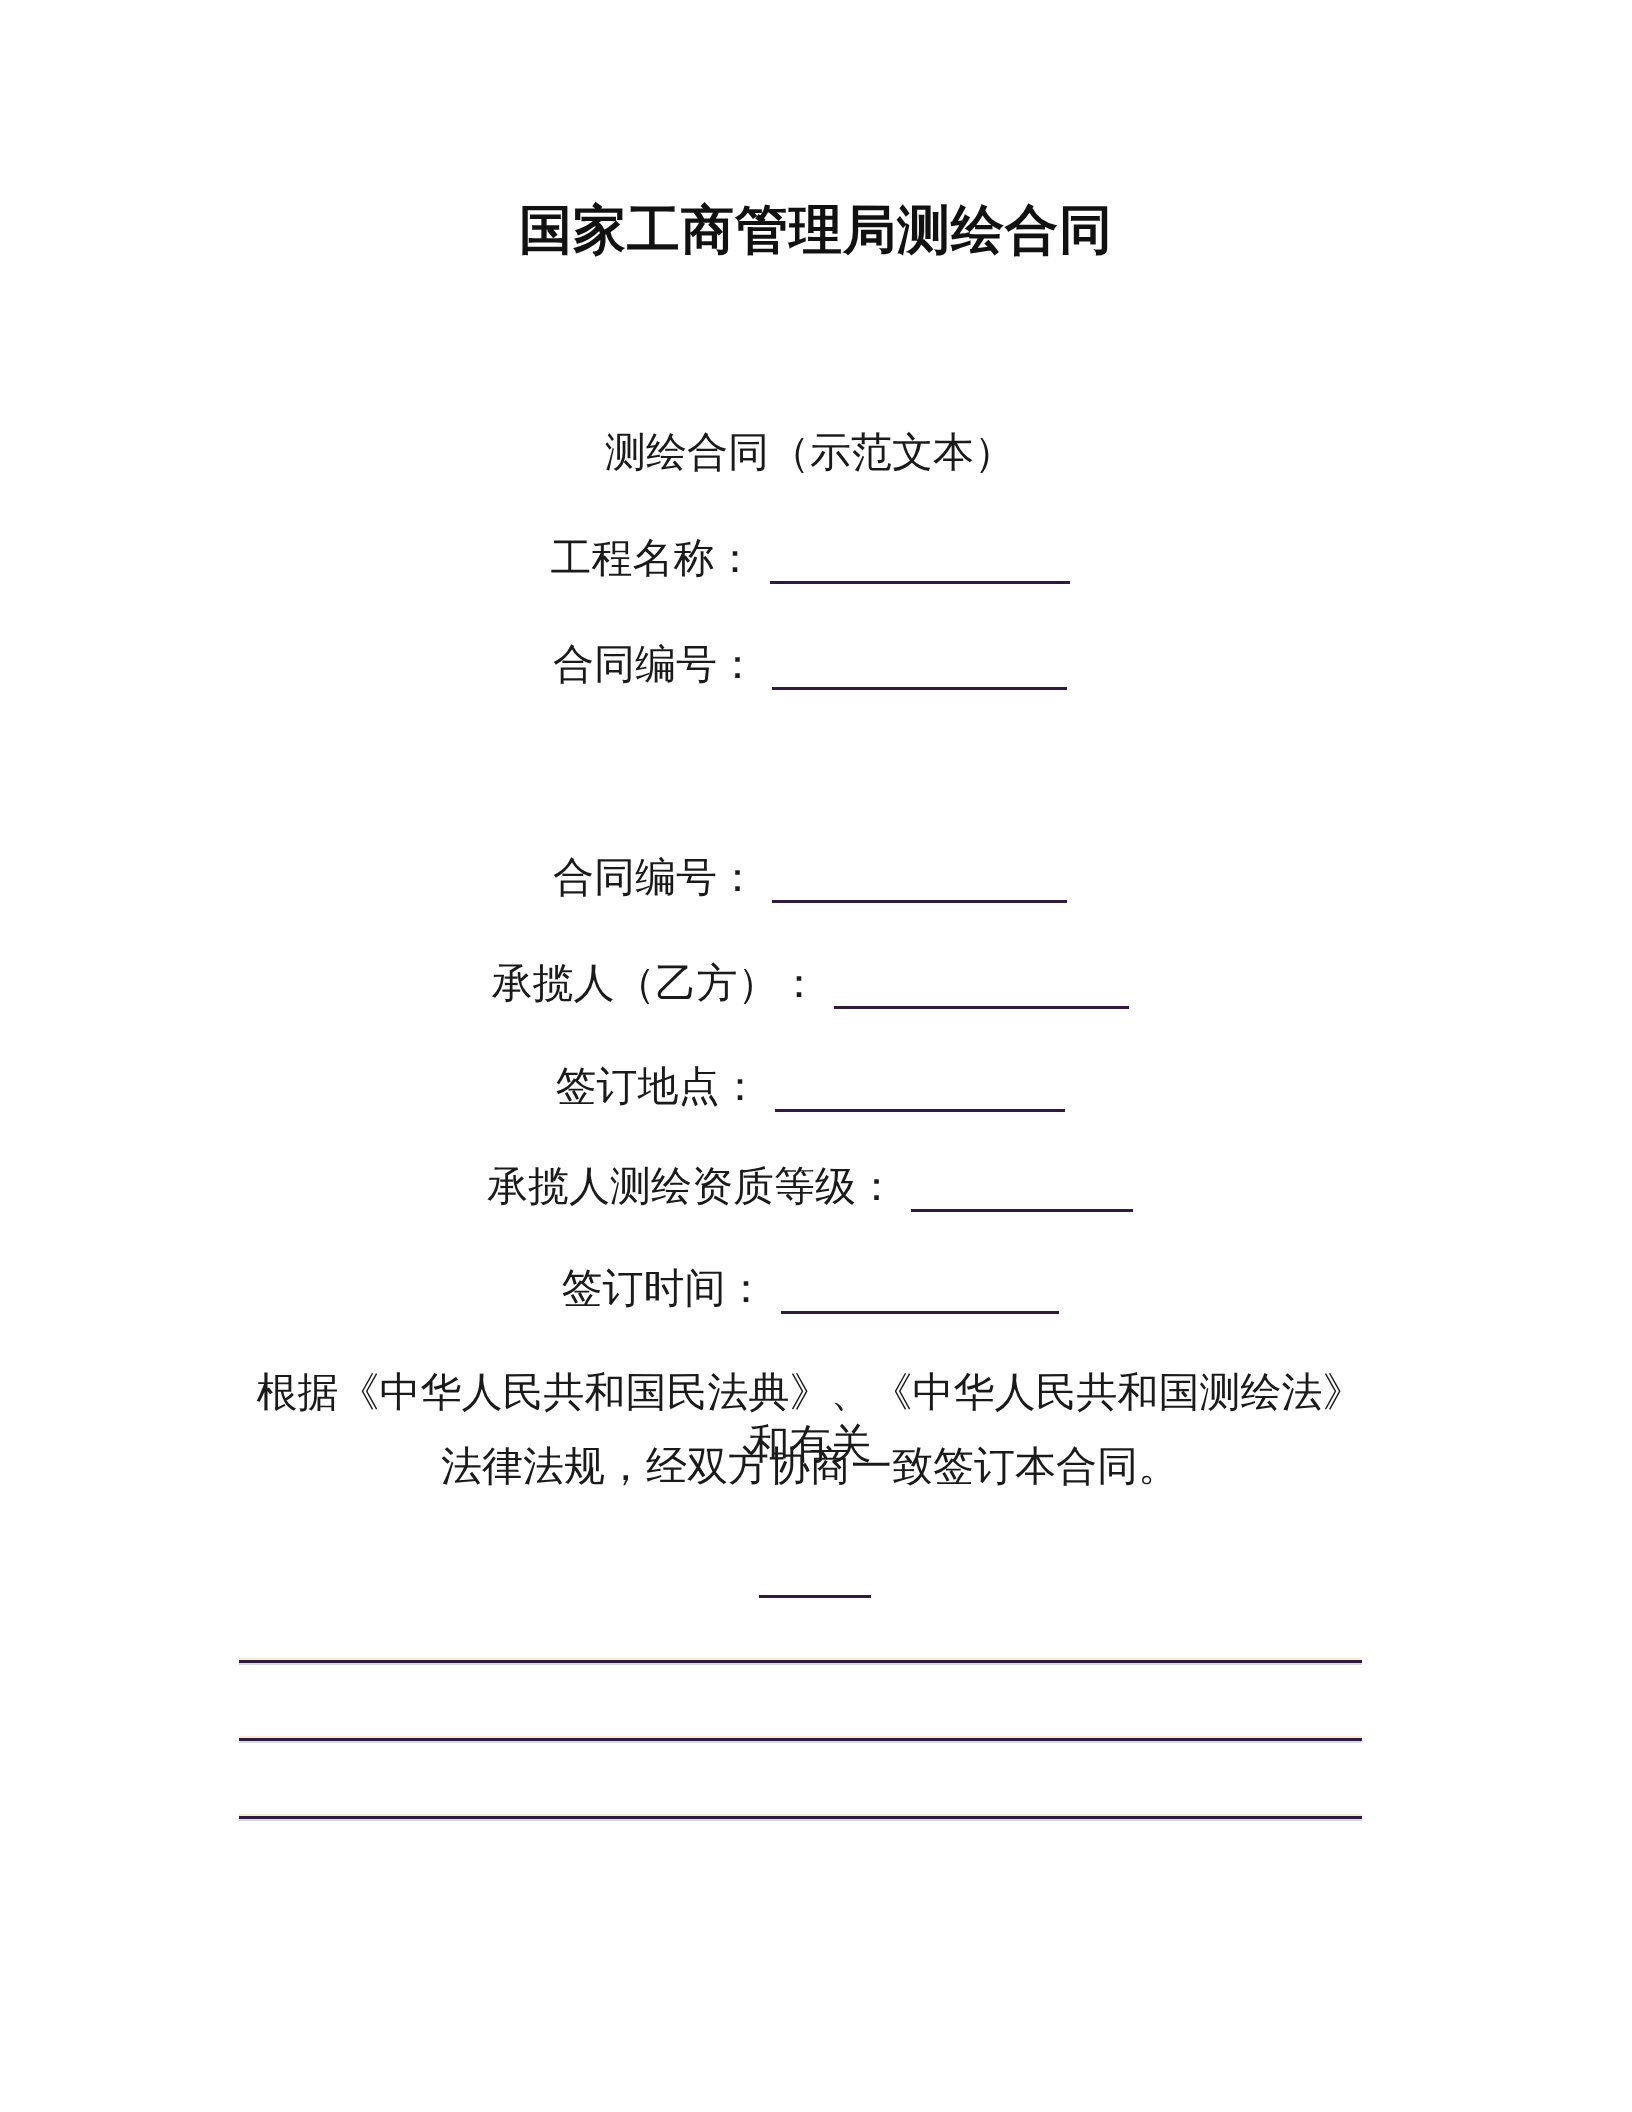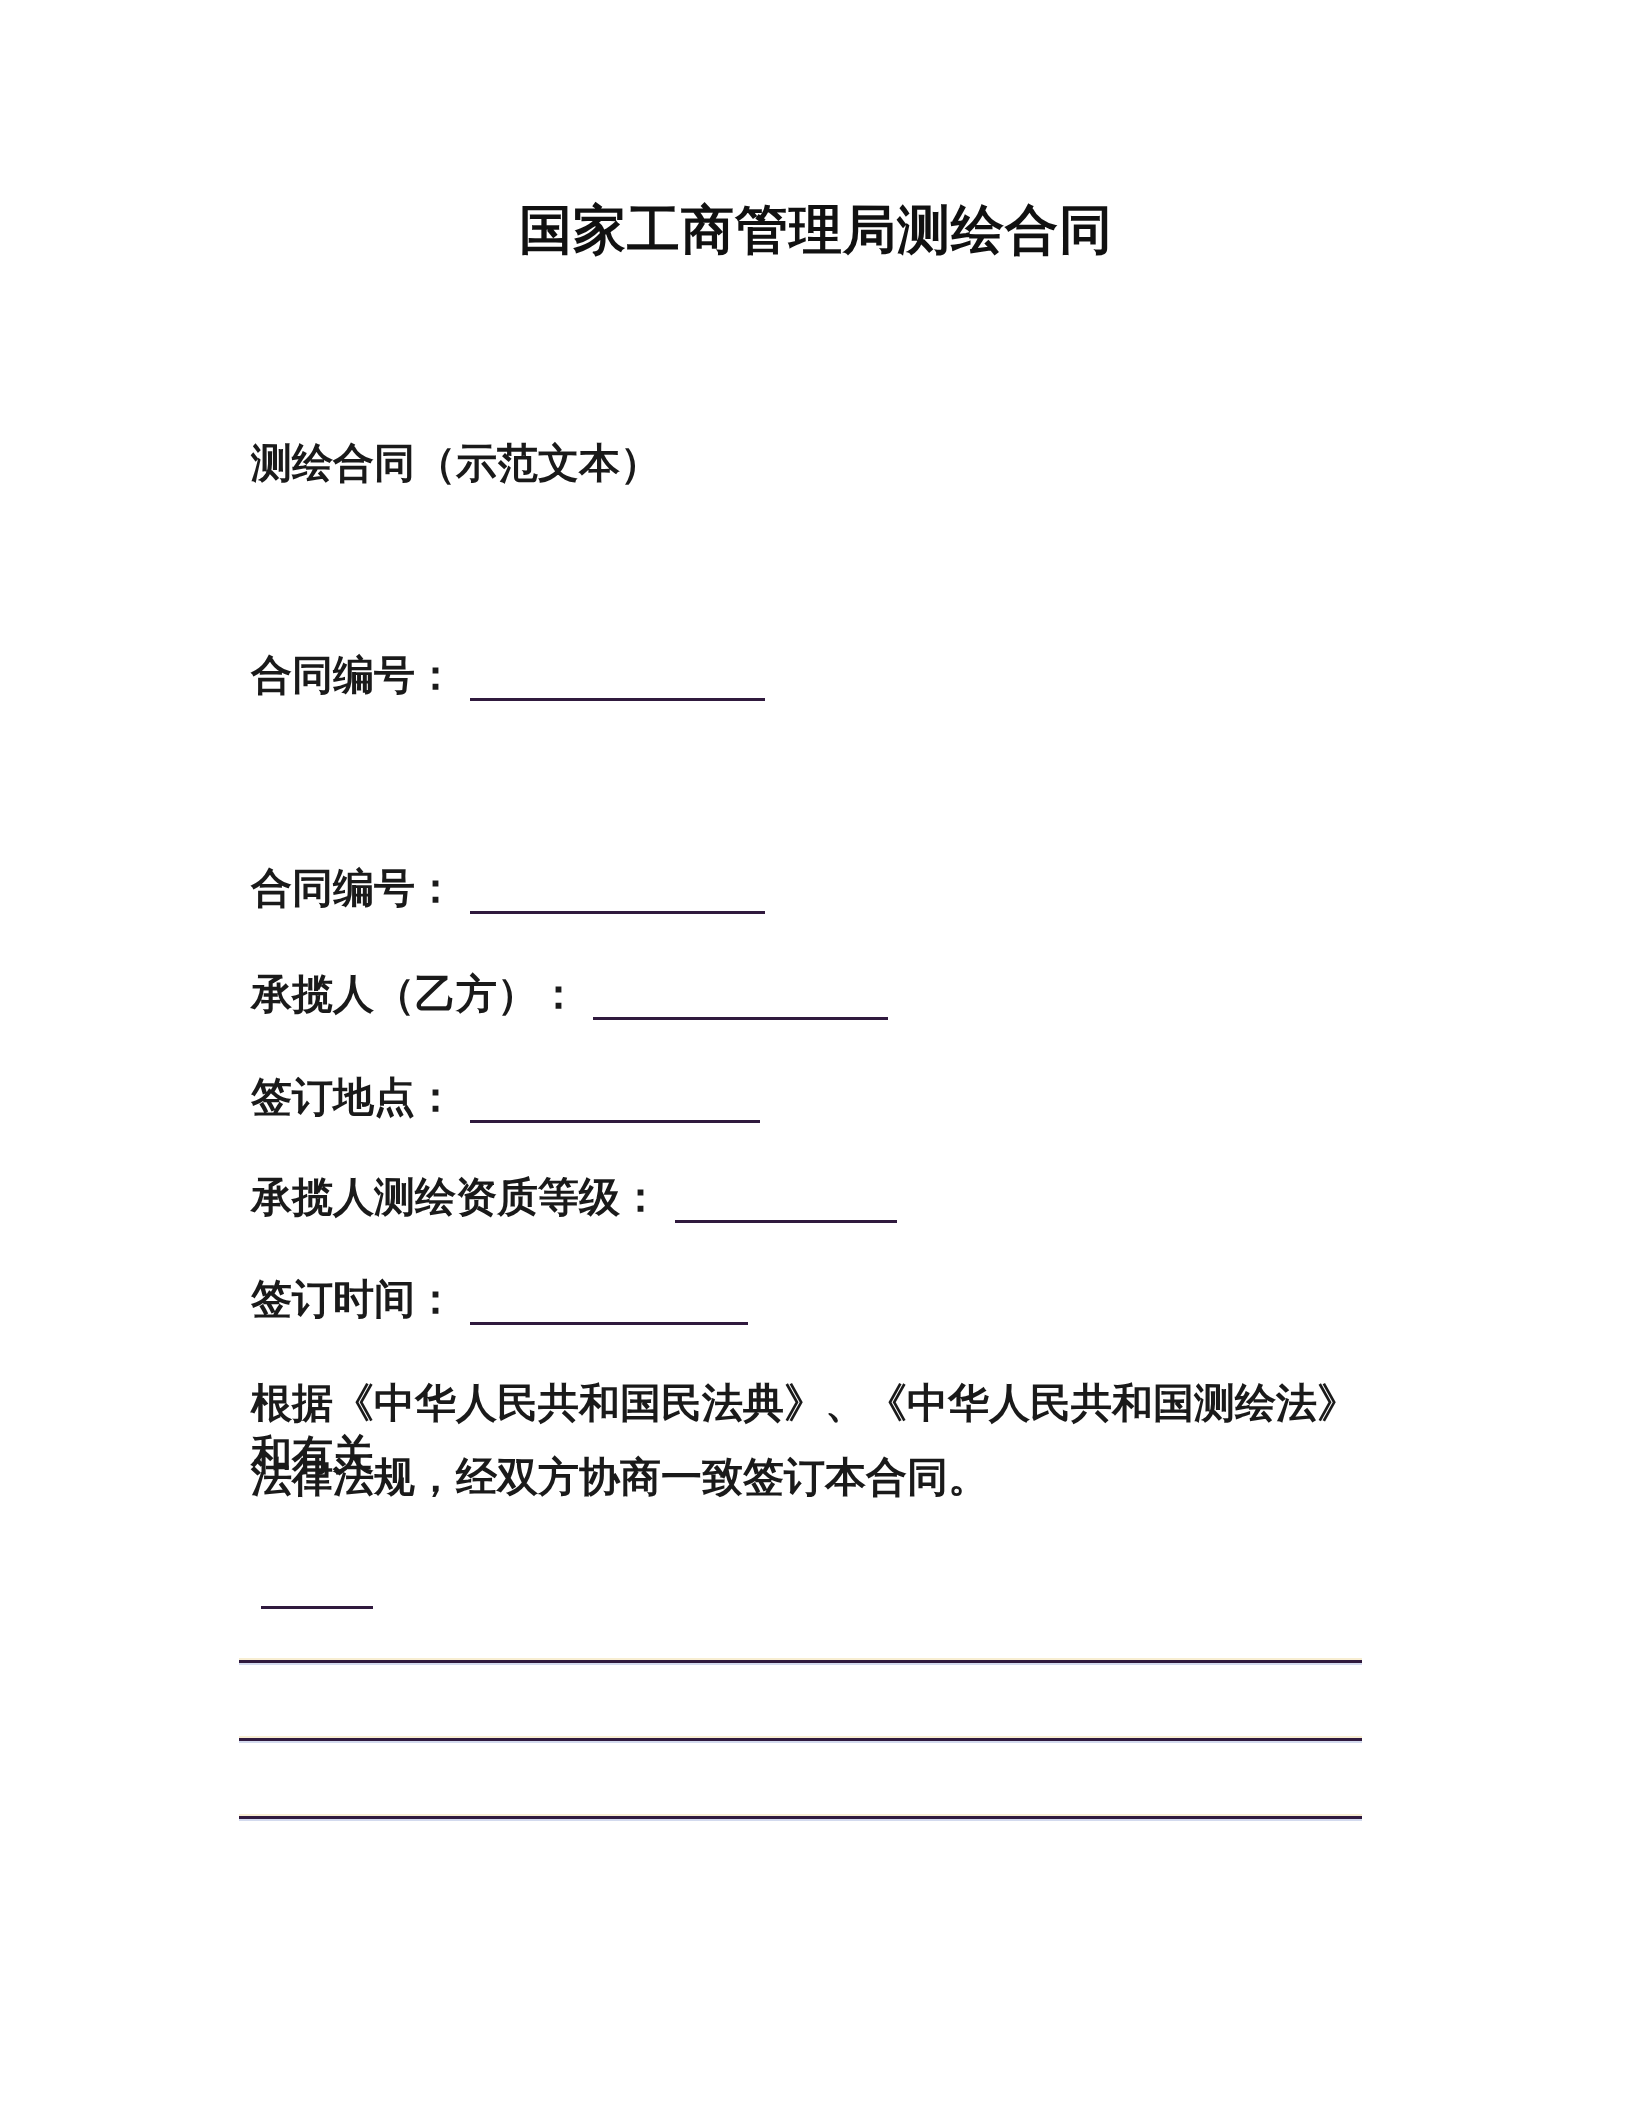--- a/index.html
+++ b/index.html
@@ -26,25 +26,26 @@
     font-size: 53px;
     line-height: 64px;
     font-weight: 700;
     letter-spacing: 1px;
     color: #111111;
   }
   .line {
     position: absolute;
     left: 240px;
     width: 1140px;
-    margin: 11px;
+    margin: 0;
     font-size: 41px;
     line-height: 52px;
-    font-weight: 700;
+    font-weight: 400;
     white-space: nowrap;
+    text-align: center;
   }
   .blank {
     display: inline-block;
     height: 44px;
     vertical-align: bottom;
     border-bottom: 3px solid var(--rule-color, #301a3e);
     margin-left: 14px;
   }
   .w300 { width: 300px; }
   .w295 { width: 295px; }
@@ -79,20 +80,23 @@
 </style>
 </head>
 <body>
 
 <div class="page">
 
   <h1 class="doc-title">国家工商管理局测绘合同</h1>
 
   <p class="line subtitle">测绘合同（示范文本）</p>
 
+  <p class="line f-project-name">
+    <span>工程名称：</span><span class="blank w300"></span>
+  </p>
 
   <p class="line f-contract-no-1">
     <span>合同编号：</span><span class="blank w295"></span>
   </p>
 
 
   <p class="line f-contract-no-2">
     <span>合同编号：</span><span class="blank w295"></span>
   </p>
 

